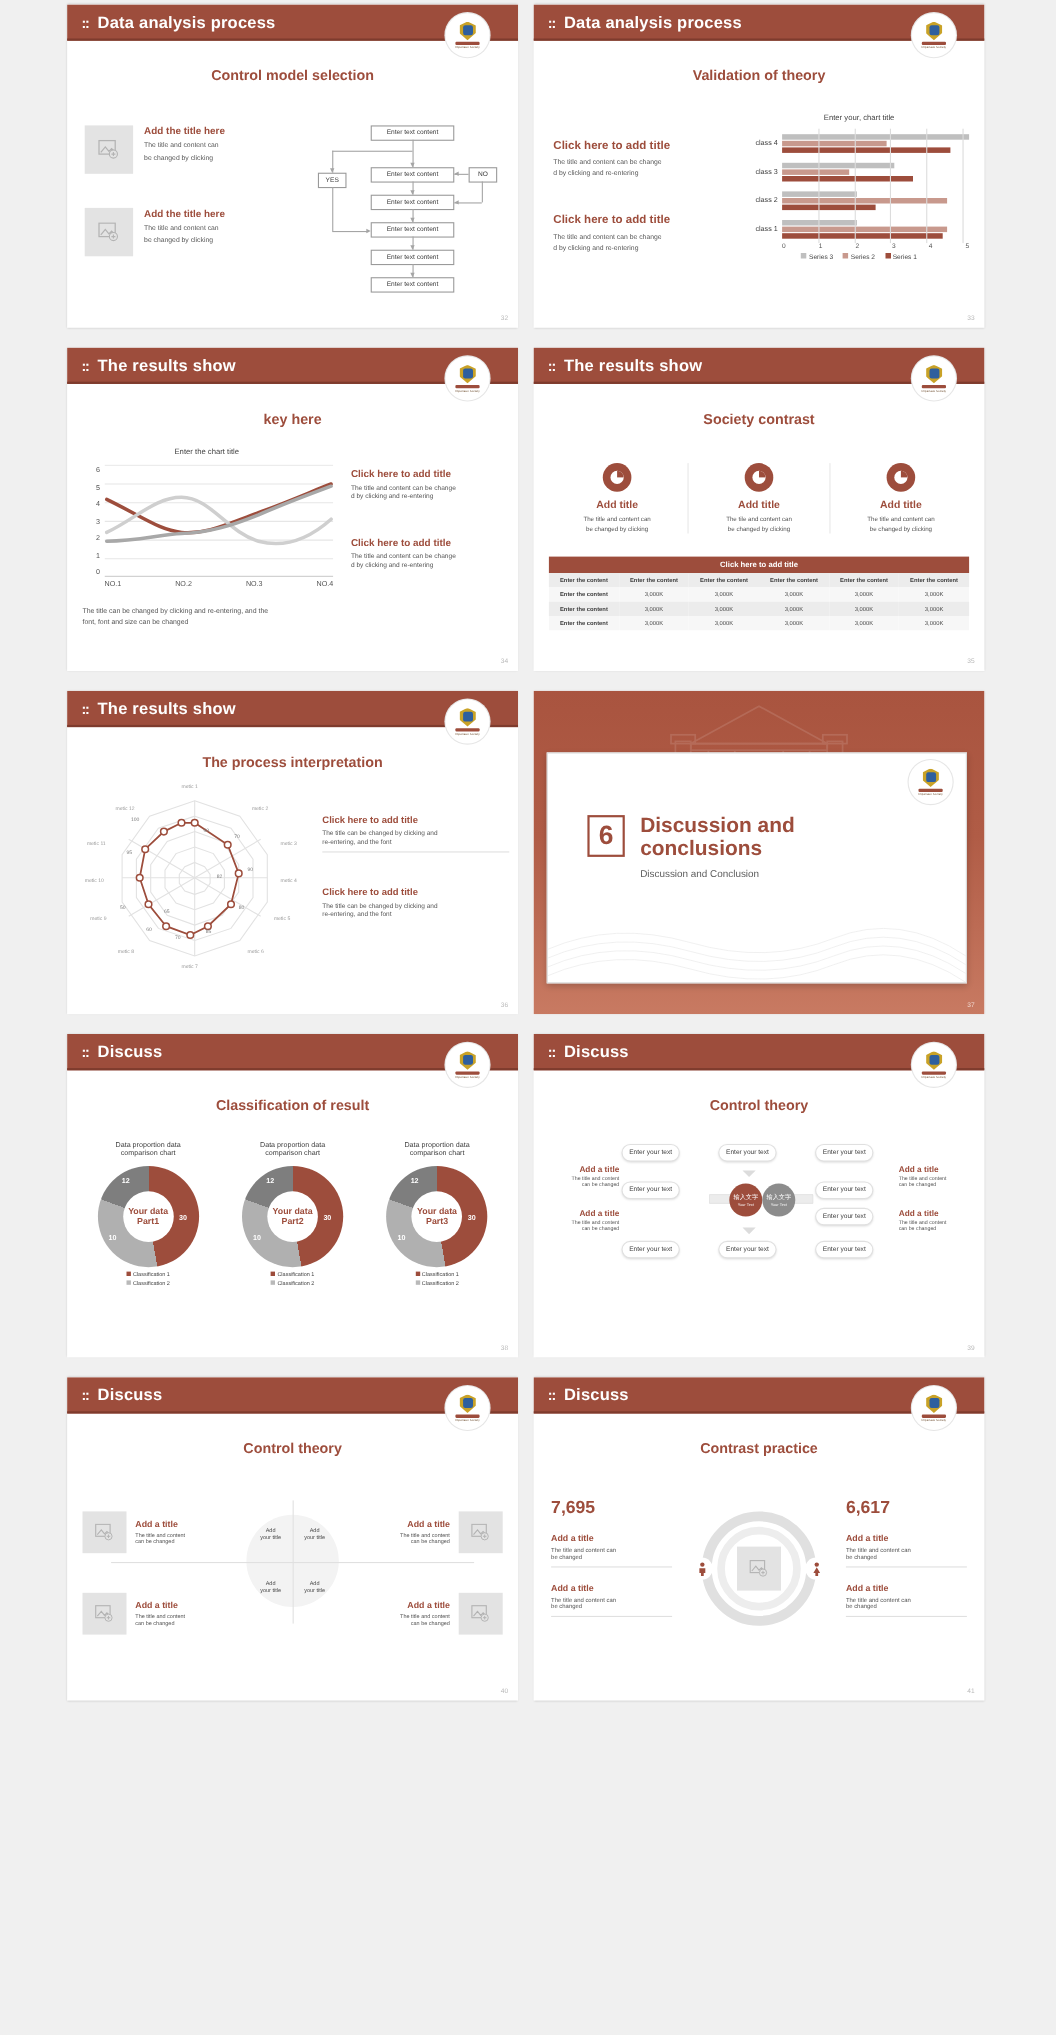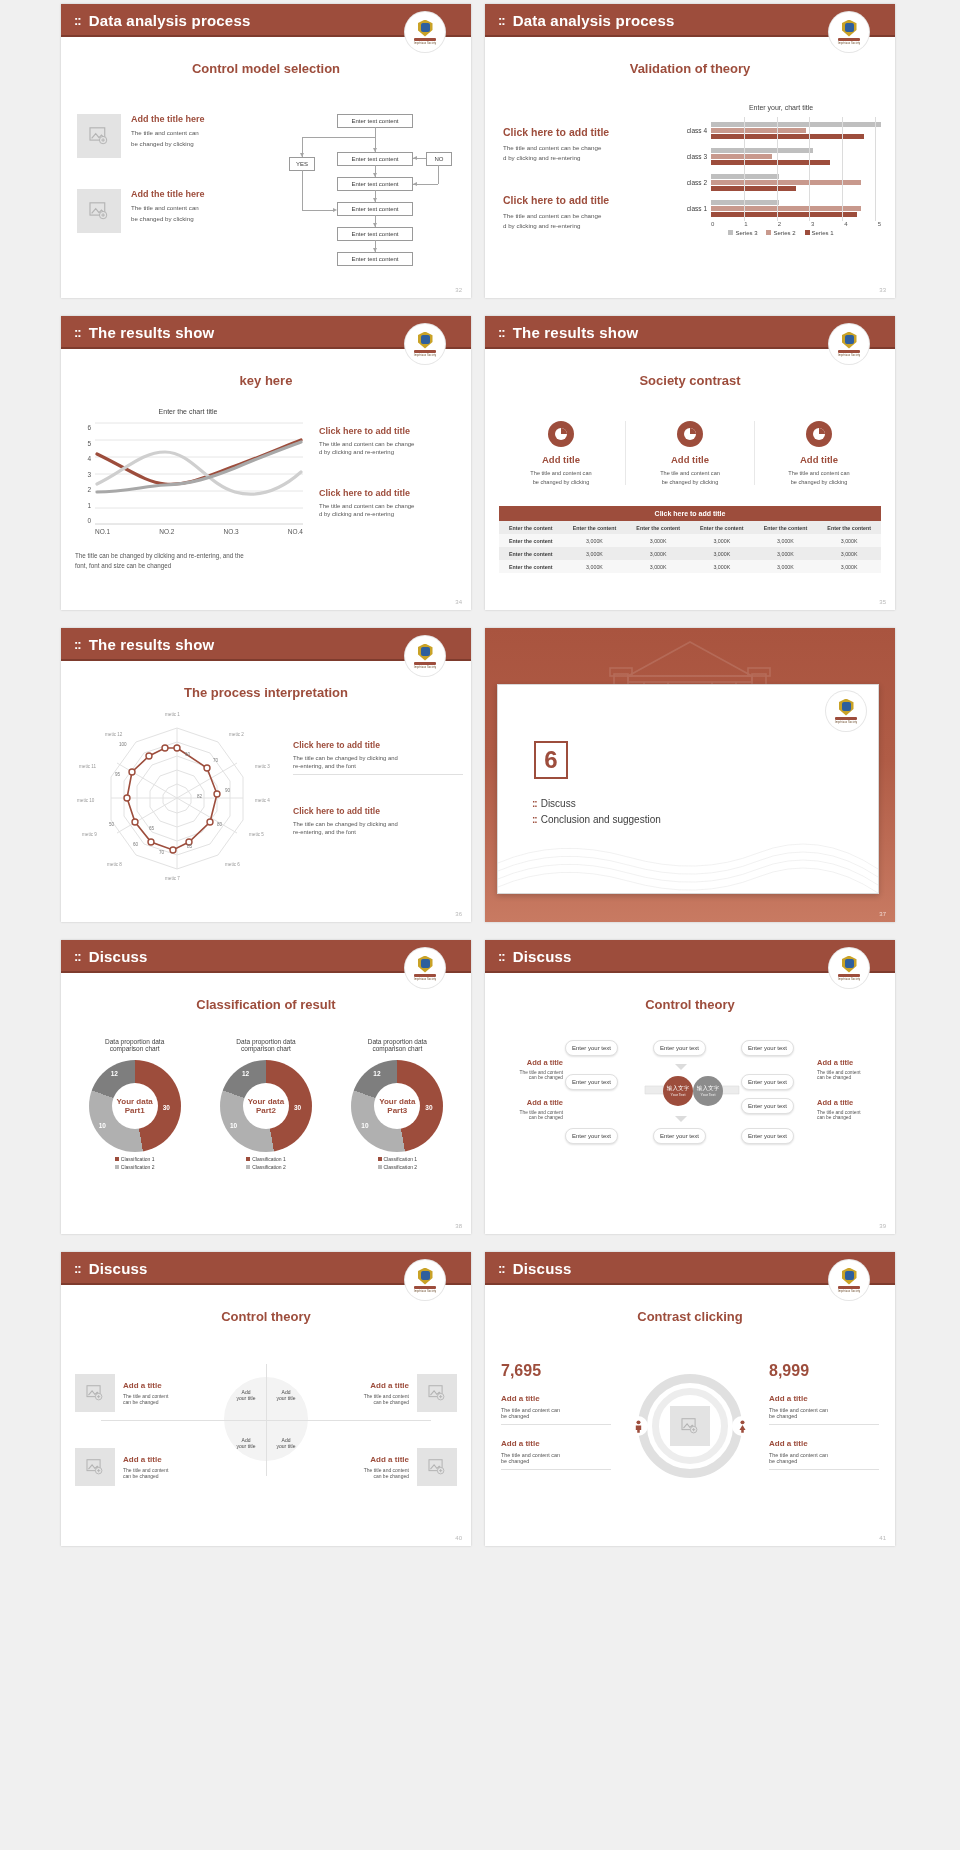--- a/index.html
+++ b/index.html
@@ -572,24 +572,24 @@
         </g>
       </svg>
       <div class="card">
         <div class="crest" style="right:12px;top:6px;">
           <div class="shield"></div>
             <div class="cband"></div>
             <div class="cname">Impériaux Society</div>
         </div>
         <div style="display:flex;align-items:flex-start;gap:14px;padding:56px 0 0 36px;">
           <div class="numbox">6</div>
-        </div>
-        <div style="padding:14px 0 0 34px;">
-          <div class="bullet"><span class="d">::</span><span>Discuss</span></div>
-          <div class="bullet"><span class="d">::</span><span>Conclusion and suggestion</span></div>
+          <div>
+            <h1><span>Discussion and</span><br><span>conclusions</span></h1>
+            <div class="sub">Discussion and Conclusion</div>
+          </div>
         </div>
         <svg width="380" height="70" viewBox="0 0 380 70" style="position:absolute;left:0;bottom:0;opacity:.5">
           <g stroke="#c9c9c9" fill="none" stroke-width="0.5">
             <path d="M0 40 Q60 14 130 34 T260 30 T380 46"></path>
             <path d="M0 48 Q60 22 130 42 T260 38 T380 54"></path>
             <path d="M0 56 Q60 30 130 50 T260 46 T380 62"></path>
             <path d="M0 64 Q60 38 130 58 T260 54 T380 70"></path>
           </g>
         </svg>
       </div>
@@ -834,40 +834,40 @@
     <div class="hdr">
       <span class="dots">::</span>
       <span class="htxt">Discuss</span>
       <div class="underline"></div>
     </div>
     <div class="crest">
       <div class="shield"></div>
         <div class="cband"></div>
         <div class="cname">Impériaux Society</div>
     </div>
-    <div class="sub-title">Contrast clicking</div>
+    <div class="sub-title">Contrast practice</div>
 
     <div style="position:absolute;left:16px;top:110px;width:110px;">
       <div style="font-size:16px;font-weight:bold;color:#9d4d3c;">7,695</div>
       <div style="margin-top:14px;">
         <div class="red-h" style="font-size:8px;">Add a title</div>
         <div class="gry-t" style="font-size:5.4px;margin-top:4px;">The title and content can</div>
         <div class="gry-t" style="font-size:5.4px;">be changed</div>
         <hr class="hr-s">
       </div>
       <div style="margin-top:14px;">
         <div class="red-h" style="font-size:8px;">Add a title</div>
         <div class="gry-t" style="font-size:5.4px;margin-top:4px;">The title and content can</div>
         <div class="gry-t" style="font-size:5.4px;">be changed</div>
         <hr class="hr-s">
       </div>
     </div>
 
     <div style="position:absolute;right:16px;top:110px;width:110px;">
-      <div style="font-size:16px;font-weight:bold;color:#9d4d3c;">8,999</div>
+      <div style="font-size:16px;font-weight:bold;color:#9d4d3c;">6,617</div>
       <div style="margin-top:14px;">
         <div class="red-h" style="font-size:8px;">Add a title</div>
         <div class="gry-t" style="font-size:5.4px;margin-top:4px;">The title and content can</div>
         <div class="gry-t" style="font-size:5.4px;">be changed</div>
         <hr class="hr-s">
       </div>
       <div style="margin-top:14px;">
         <div class="red-h" style="font-size:8px;">Add a title</div>
         <div class="gry-t" style="font-size:5.4px;margin-top:4px;">The title and content can</div>
         <div class="gry-t" style="font-size:5.4px;">be changed</div>

